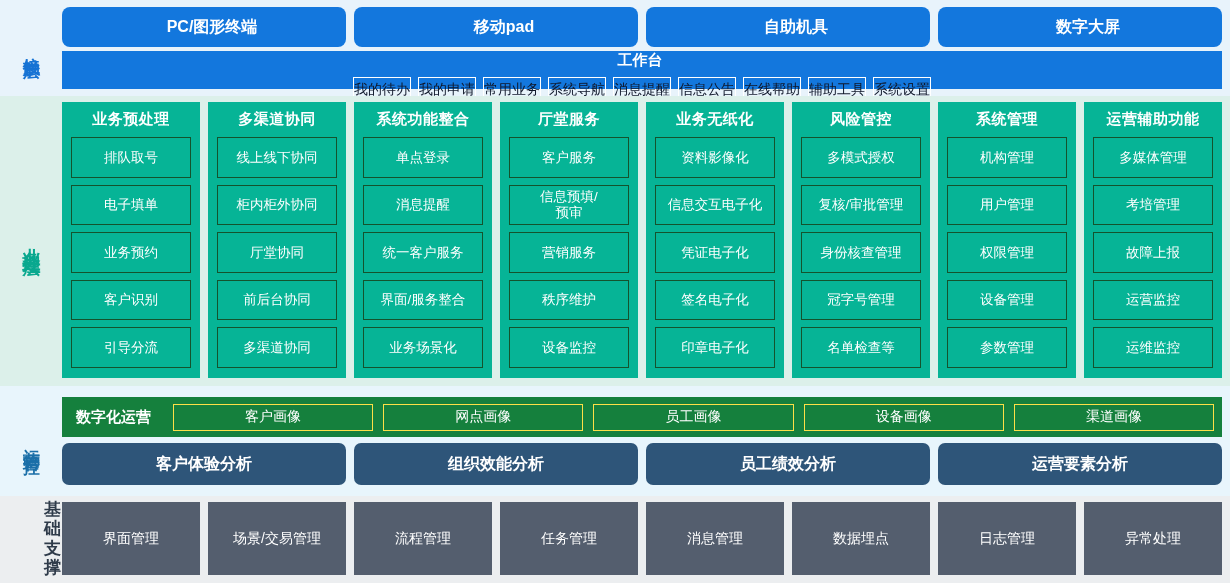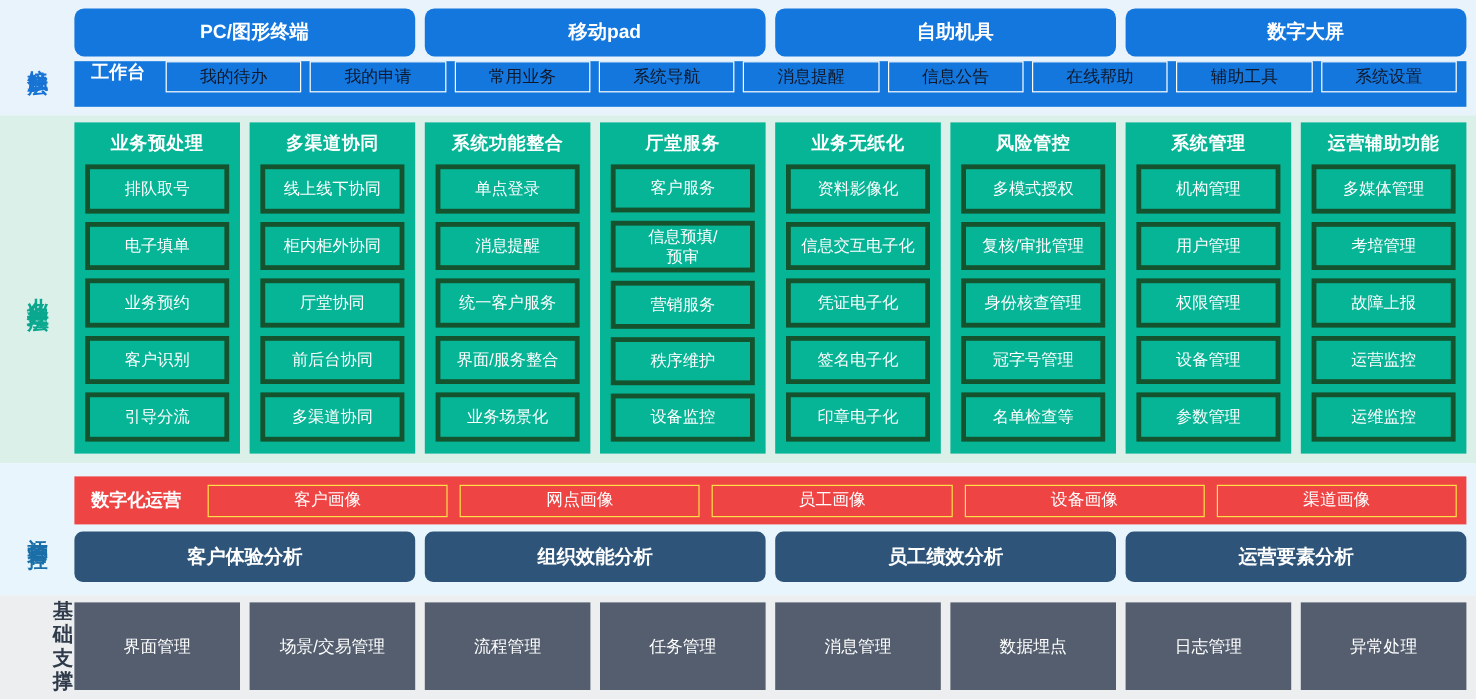--- a/index.html
+++ b/index.html
@@ -65,24 +65,25 @@
     color:#ffffff;
     font-size:16px;
     font-weight:bold;
     display:flex;align-items:center;justify-content:center;
     box-sizing:border-box;
     padding-left:16px;
   }
   .workbench-bar{
     height:38px;
     background:#1377dd;
-    display:flex;align-items:flex-start;
+    display:flex;align-items:center;
     gap:7px;
     padding:0 8px;
     box-sizing:border-box;
+    flex-direction:column;
   }
   .workbench-title{
     color:#ffffff;font-size:15px;font-weight:bold;
     padding:0 10px 0 6px;white-space:nowrap;
   }
   .workbench-item{
     flex:1 1 0;
     height:26px;
     border:1px solid #ffffff;
     color:#0f172a;
@@ -115,40 +116,40 @@
     color:#ffffff;font-size:15px;font-weight:bold;
     margin-bottom:8px;white-space:nowrap;
     letter-spacing:.5px;
   }
   .col-items{
     display:flex;flex-direction:column;
     gap:7px;width:100%;flex:1 1 auto;
   }
   .col-item{
     flex:1 1 0;
-    border:4px solid #14532d;
+    border:1px solid #14532d;
     color:#ffffff;font-size:13.5px;
     display:flex;align-items:center;justify-content:center;
     text-align:center;line-height:1.15;
     box-sizing:border-box;
     padding:2px 2px;
     white-space:pre-line;
   }
 
   
   .layer-ops{
     background:#e8f5fc;
     height:110px;
     padding:5px 8px 5px 0;
   }
   .layer-ops .layer-label{color:#1b6fa8;}
   .layer-ops .layer-body{gap:6px;justify-content:center;}
   .ops-row-1{
     height:40px;
-    background:#ef4444;
+    background:#15803d;
     display:flex;align-items:center;gap:10px;
     padding:0 8px;box-sizing:border-box;
   }
   .ops-title{
     color:#ffffff;font-size:15px;font-weight:bold;
     white-space:nowrap;padding:0 12px 0 6px;
   }
   .ops-chip{
     flex:1 1 0;height:27px;
     border:1px solid #fde047;

